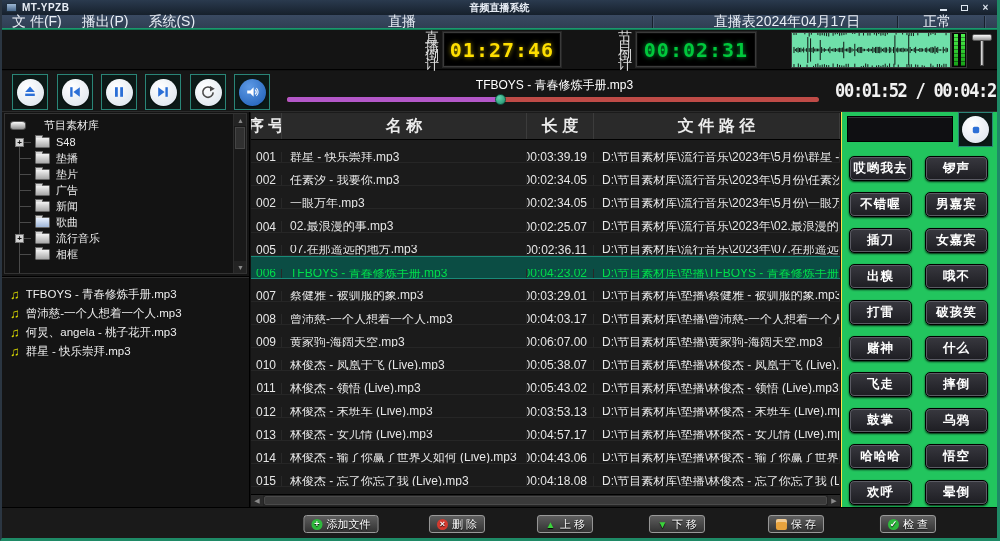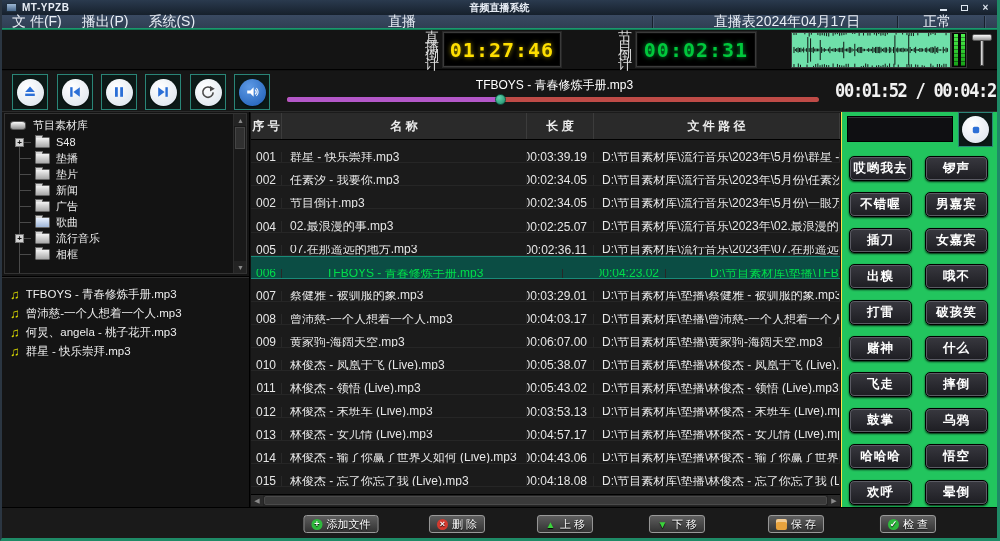--- a/index.html
+++ b/index.html
@@ -61,21 +61,21 @@
   .progress{position:absolute;left:285px;top:26px;width:532px;height:5px;border-radius:3px;background:var(--progress_remaining,#bf4b47);}
   .progress .played{height:100%;border-radius:3px 0 0 3px;background:var(--progress_played,#b357c8);}
   .progress .thumb{position:absolute;top:-3px;width:11px;height:11px;border-radius:50%;
     background:radial-gradient(circle at 35% 30%,#5fd3ac,#1f8a68);border:1px solid #0d5844;}
   .timedisp{position:absolute;left:833px;top:8px;width:170px;color:#f2f2f2;font-family:"DejaVu Sans Mono",monospace;
     font-weight:bold;font-size:19px;letter-spacing:-1.5px;transform:scaleX(.9);transform-origin:left center;white-space:nowrap;}
   
   .leftpanel{position:absolute;left:0;top:112px;width:248px;bottom:31px;background:#141414;border-right:1px solid #000;}
   .treebox{position:absolute;left:2px;top:1px;right:2px;height:161px;background:#131313;border:1px solid #333;overflow:hidden;}
   .vtline{position:absolute;left:14px;top:24px;height:140px;width:1px;background:#4a4a4a;}
-  .tree-root{position:relative;height:17px;display:flex;align-items:center;gap:7px;padding-left:5px;color:#eee;font-size:11px;margin-top:3px;}
+  .tree-root{position:relative;height:17px;display:flex;align-items:center;gap:18px;padding-left:5px;color:#eee;font-size:11px;margin-top:3px;}
   .disk{width:16px;height:9px;background:linear-gradient(#fafafa,#8f8f8f);border:1px solid #555;border-radius:4px/3px;}
   .tree-item{position:relative;height:16px;display:flex;align-items:center;gap:6px;padding-left:30px;color:#eee;font-size:11px;}
   .tree-item::before{content:"";position:absolute;left:14px;top:8px;width:12px;height:1px;background:#4a4a4a;}
   .expbox{position:absolute;left:10px;top:4px;width:9px;height:9px;background:#d2d2d2;border:1px solid #777;
     color:#111;font-size:8px;line-height:7px;text-align:center;font-weight:bold;}
   .folder{position:relative;width:15px;height:11px;background:linear-gradient(180deg,#f2f2f2,#a8a8a8);
     border:1px solid #666;border-radius:1px;flex:none;}
   .folder::before{content:"";position:absolute;top:-3px;left:-1px;width:6px;height:2px;background:#d6d6d6;
     border:1px solid #666;border-bottom:none;}
   .folder.open{background:linear-gradient(180deg,#eaf2ff,#9fb6d8);}
@@ -84,31 +84,31 @@
     display:flex;align-items:center;justify-content:center;}
   .tsarrow.up{top:0;} .tsarrow.down{bottom:0;}
   .tsthumb{position:absolute;left:1px;top:13px;width:10px;height:22px;background:#303030;border:1px solid #454545;}
   .listdivider{position:absolute;left:0;right:0;top:164px;height:2px;background:#000;border-bottom:1px solid #2e2e2e;}
   #quick-files{position:absolute;left:0;right:0;top:167px;bottom:0;padding:6px 0 0 8px;}
   .qitem{display:flex;align-items:center;gap:6px;height:19px;color:#eee;font-size:11.5px;white-space:nowrap;}
   .note{color:#d6d600;font-size:13px;line-height:13px;}
   
   .tablepanel{position:absolute;left:249px;top:112px;width:589px;bottom:31px;background:#1b1b1b;}
   .thead{position:absolute;left:0;right:0;top:1px;height:27px;background:#2a2a2a;border-bottom:1px solid #000;
-    display:grid;grid-template-columns:31px 245px 67px 1fr;color:#ececec;font-size:12px;font-weight:bold;}
+    display:grid;grid-template-columns:31px 245px 67px 1fr;color:#ececec;font-size:16px;font-weight:bold;}
   .thead .hc{display:flex;align-items:center;justify-content:center;border-right:1px solid #3c3c3c;white-space:nowrap;overflow:hidden;}
   #trows{position:absolute;left:0;right:0;top:28px;}
   .trow{height:23.15px;display:grid;grid-template-columns:31px 245px 67px 1fr;color:#e6e6e6;font-size:12px;
     border-bottom:1px solid #262626;}
   .trow .c{display:flex;align-items:center;border-right:1px solid #282828;white-space:nowrap;overflow:hidden;margin-top:12px;}
   .trow .c1{justify-content:center;}
   .trow .c2,.trow .c4{padding-left:8px;}
   .trow .c3{justify-content:flex-end;padding-right:6px;}
   .trow.sel{background:var(--selected_row_bg,#0b4d44);color:var(--selected_row_text,#00dd4a);
-    border-top:1px solid #1a8a78;border-bottom:1px solid #1a8a78;gap:36px;}
+    border-top:1px solid #1a8a78;border-bottom:1px solid #1a8a78;}
   .hscroll{position:absolute;left:0;right:0;bottom:1px;height:12px;background:#232323;border-top:1px solid #000;}
   .hsarrow{position:absolute;top:0;width:12px;height:11px;color:#8a8a8a;font-size:7px;display:flex;align-items:center;justify-content:center;background:#2a2a2a;}
   .hsarrow.l{left:0;} .hsarrow.r{right:0;}
   .hsthumb{position:absolute;left:13px;right:13px;top:1px;height:9px;background:#3a3a3a;border:1px solid #4a4a4a;border-radius:2px;}
   
   .rightpanel{position:absolute;left:839px;top:112px;right:0;bottom:31px;background:#22c55e;border-left:1px solid #fde047;}
   .stopbar{position:absolute;left:5px;top:4px;right:44px;height:26px;background:#0f0f12;border:1px solid #000;
     box-shadow:inset 0 1px 0 #35353a;}
   .stopbtn{position:absolute;right:4px;top:0;width:35px;height:35px;background:#0c1917;
     border:1px solid var(--accent_teal,#2a8577);display:flex;align-items:center;justify-content:center;}
@@ -257,25 +257,25 @@
           <div class="tree-item">
             <span class="folder"></span>
             <span>垫播</span>
           </div>
           <div class="tree-item">
             <span class="folder"></span>
             <span>垫片</span>
           </div>
           <div class="tree-item">
             <span class="folder"></span>
+            <span>广告</span>
+          </div>
+          <div class="tree-item">
+            <span class="folder"></span>
             <span>新闻</span>
-          </div>
-          <div class="tree-item">
-            <span class="folder"></span>
-            <span>广告</span>
           </div>
           <div class="tree-item">
             <span class="folder open"></span>
             <span>歌曲</span>
           </div>
           <div class="tree-item">
             <span class="expbox">+</span>
             <span class="folder"></span>
             <span>流行音乐</span>
           </div>
@@ -326,21 +326,21 @@
           <span class="c c4">D:\节目素材库\流行音乐\2023年\5月份\群星 - 快乐...</span>
         </div>
         <div class="trow">
           <span class="c c1">002</span>
           <span class="c c2">任素汐 - 我要你.mp3</span>
           <span class="c c3">00:02:34.05</span>
           <span class="c c4">D:\节目素材库\流行音乐\2023年\5月份\任素汐 - 我...</span>
         </div>
         <div class="trow">
           <span class="c c1">002</span>
-          <span class="c c2">节目倒计.mp3</span>
+          <span class="c c2">一眼万年.mp3</span>
           <span class="c c3">00:02:34.05</span>
           <span class="c c4">D:\节目素材库\流行音乐\2023年\5月份\一眼万年.m...</span>
         </div>
         <div class="trow">
           <span class="c c1">004</span>
           <span class="c c2">02.最浪漫的事.mp3</span>
           <span class="c c3">00:02:25.07</span>
           <span class="c c4">D:\节目素材库\流行音乐\2023年\02.最浪漫的事.mp3</span>
         </div>
         <div class="trow">

